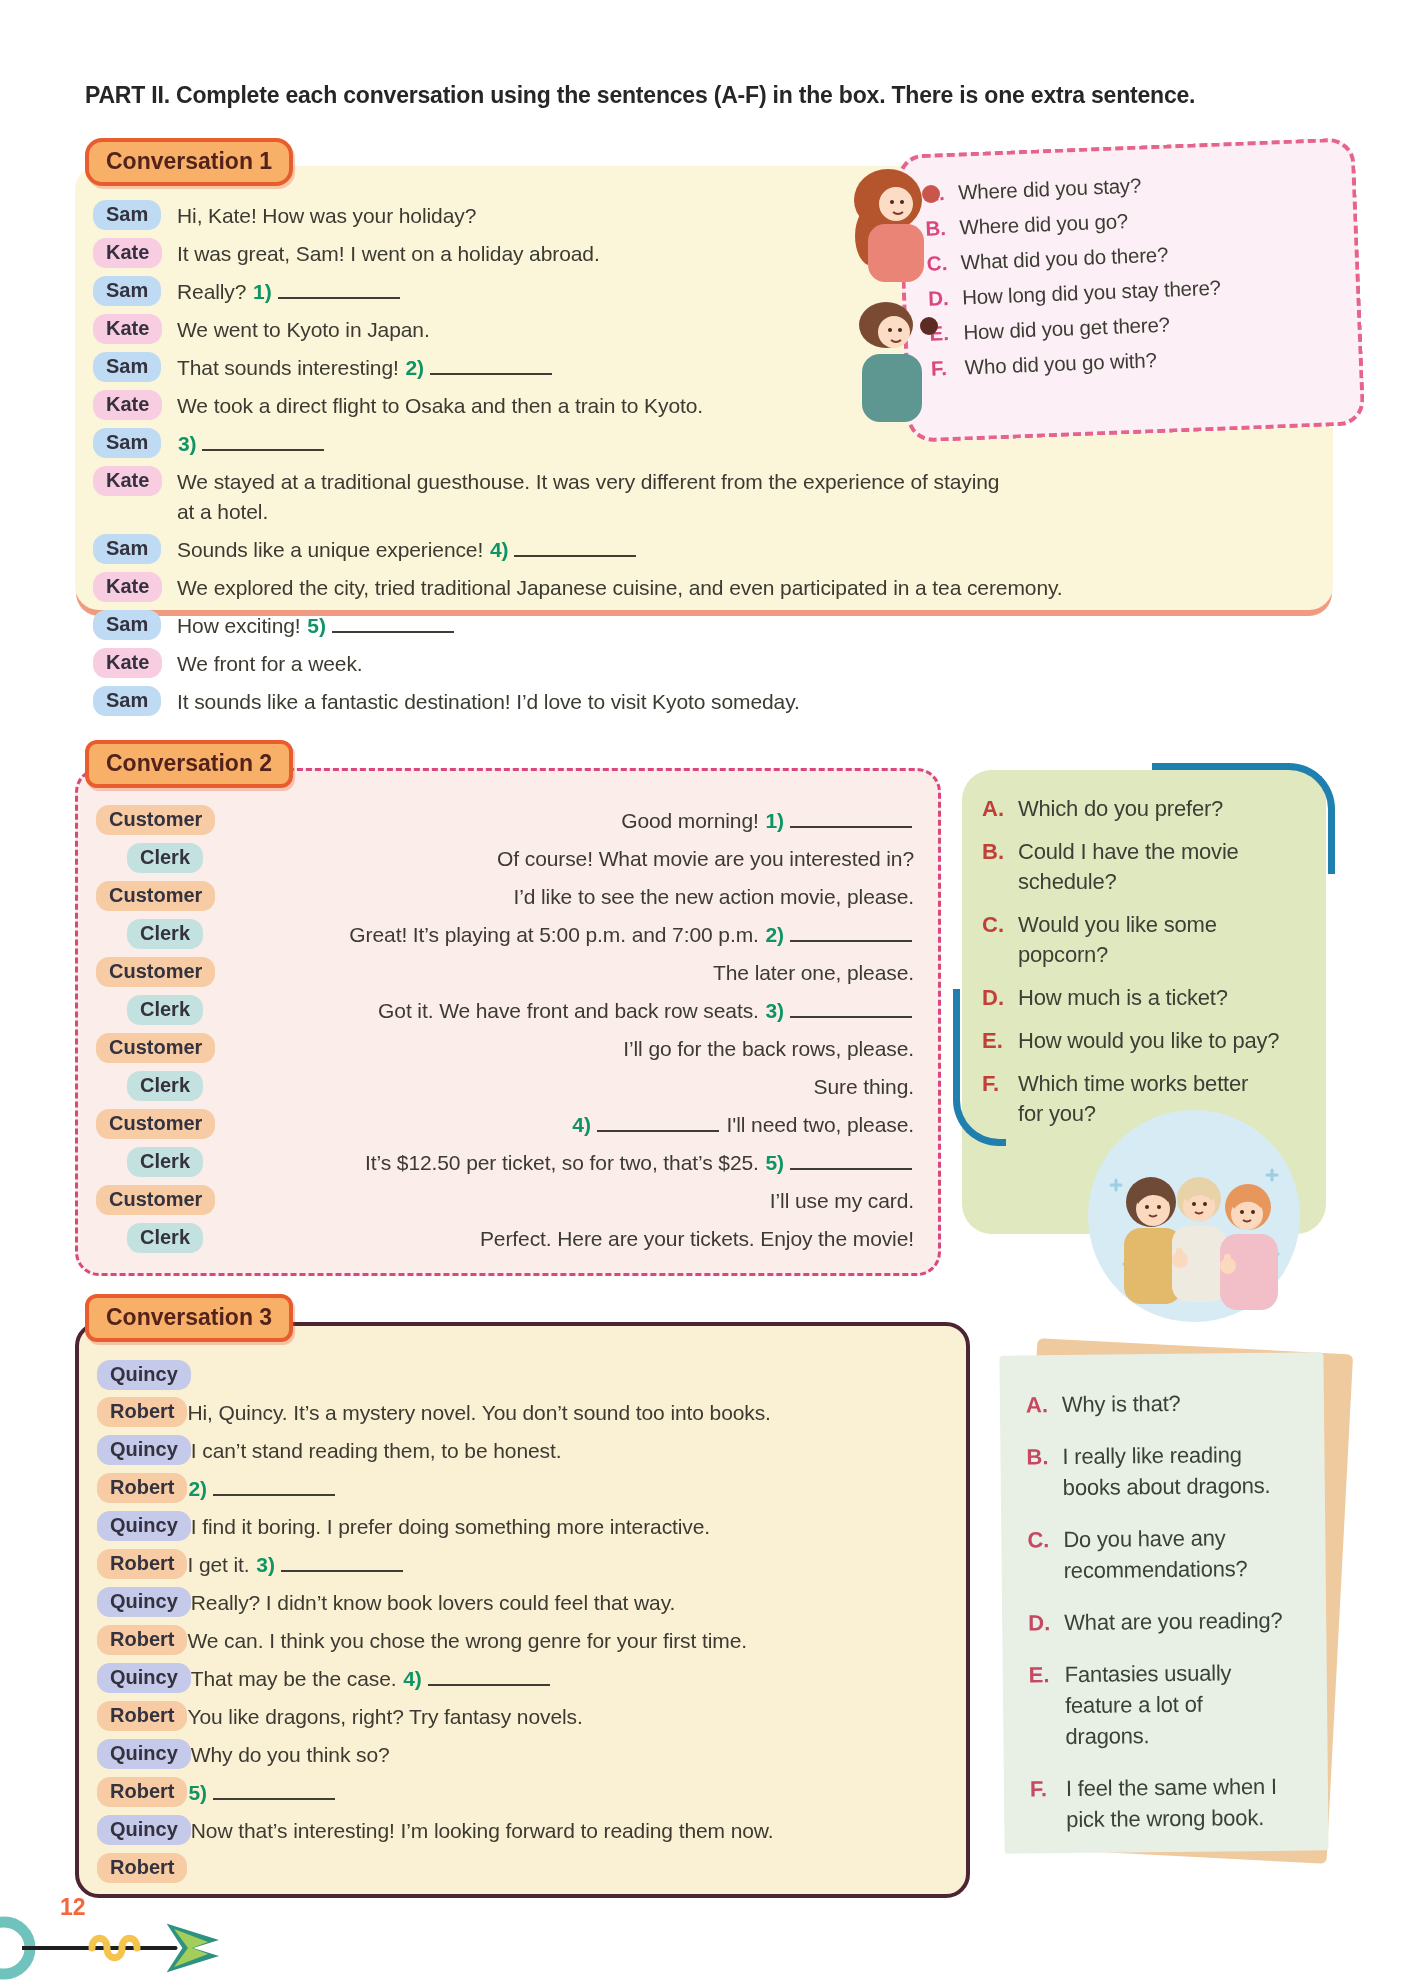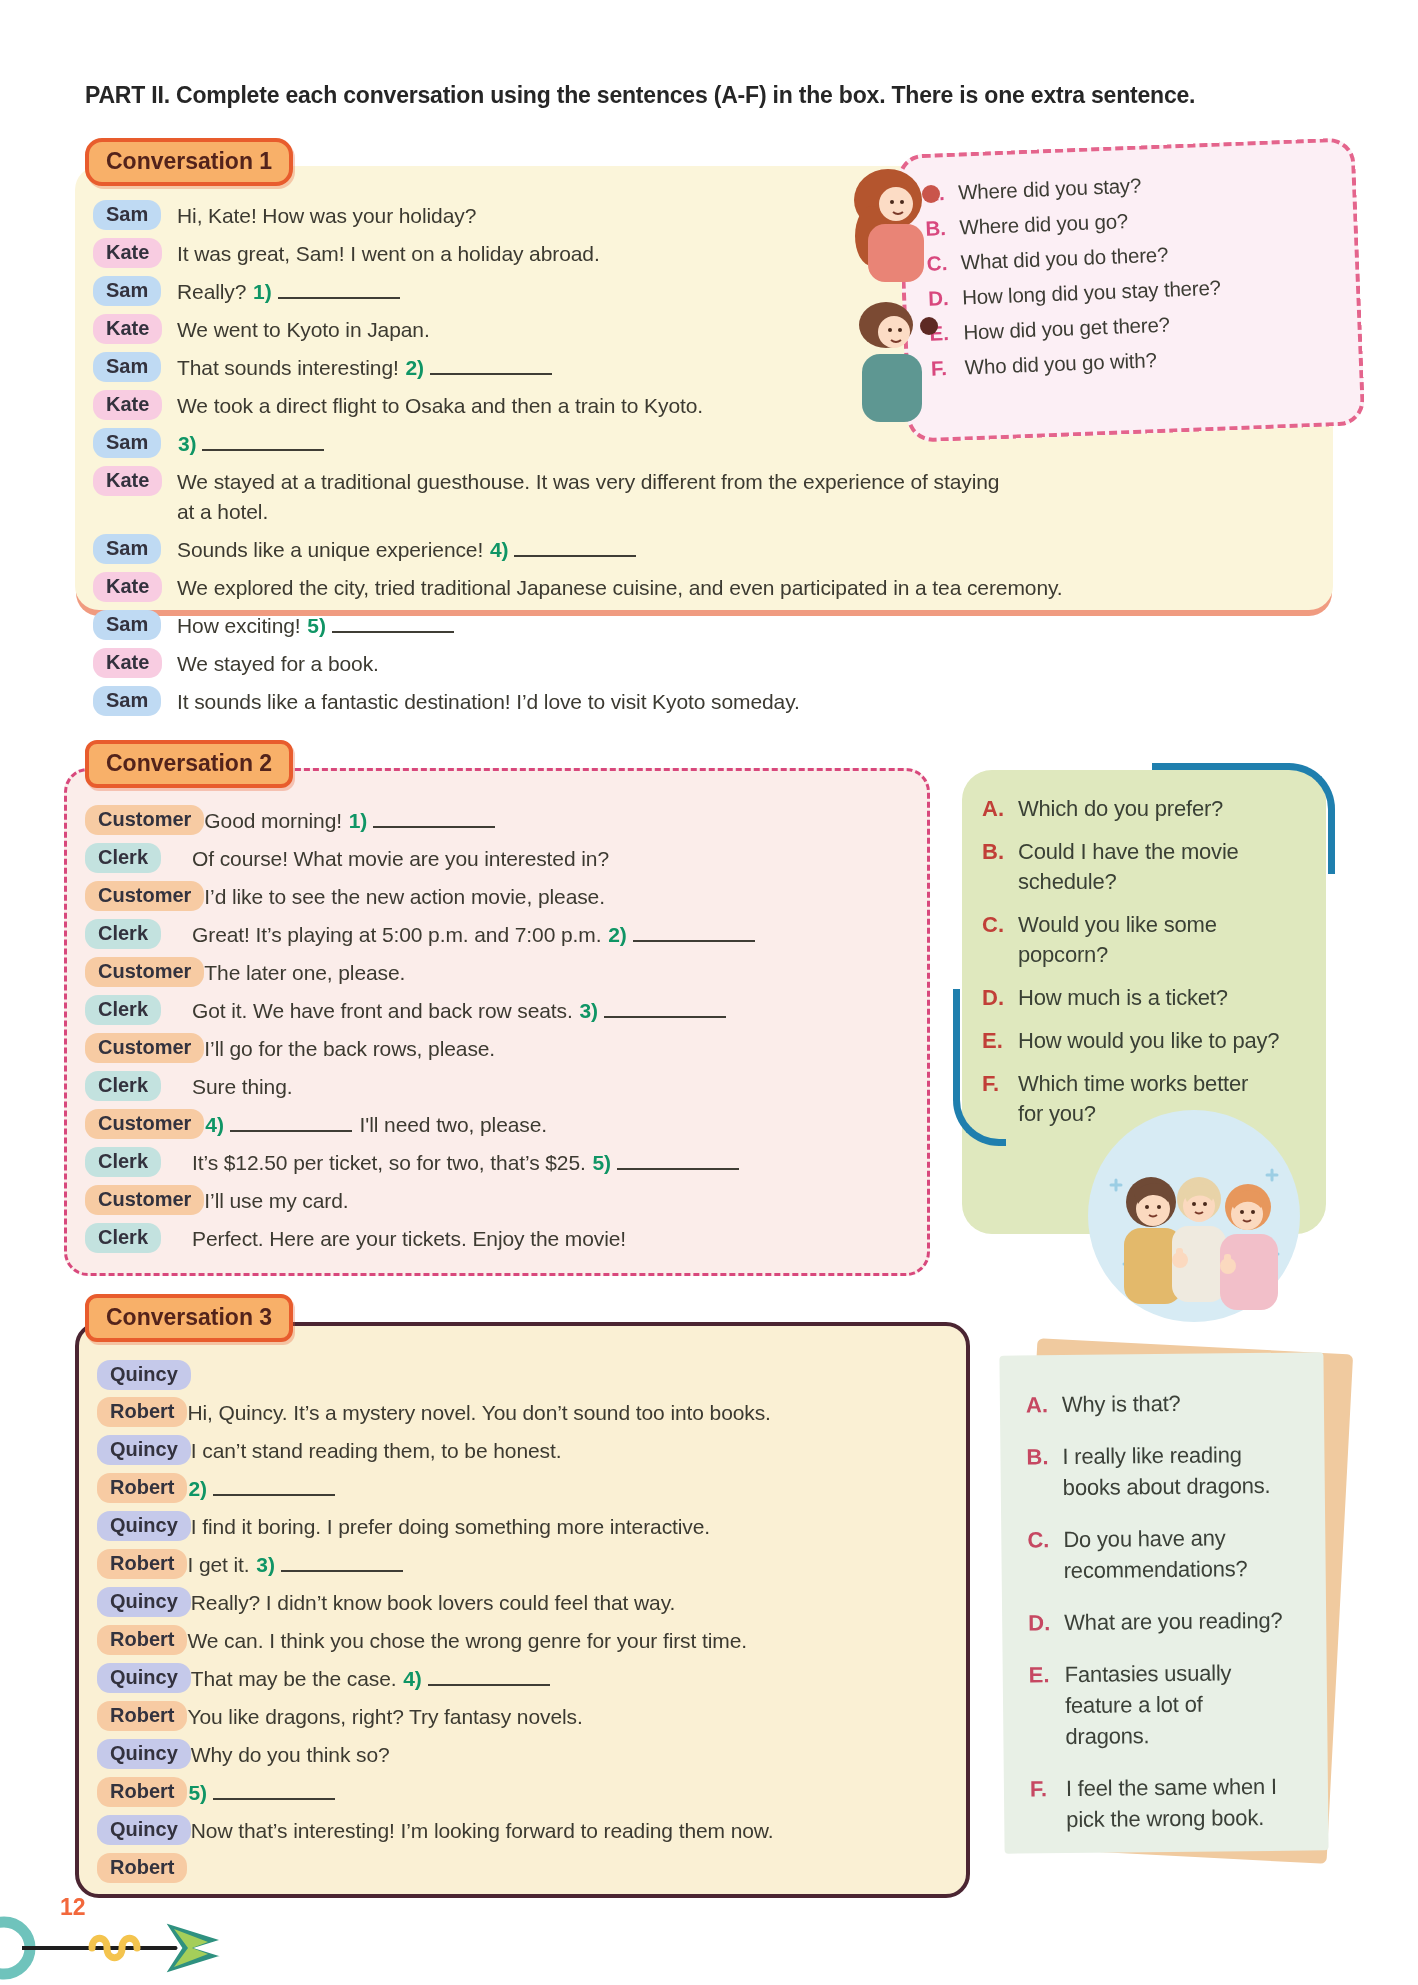--- a/index.html
+++ b/index.html
@@ -14,22 +14,22 @@
   .conv-label{position:absolute;z-index:6;display:inline-block;background:#F8B069;
               border:4px solid #E85C2D;border-radius:12px;padding:6px 17px 7px;
               font-size:23px;font-weight:bold;color:#53231B;
               box-shadow:2px 3px 0 rgba(232,92,45,.30);}
 
   
   .conv-box{position:absolute;z-index:1;border-radius:24px;}
   .conv-rows{padding:34px 24px 0 18px;}
   #conv1-box{left:75px;top:166px;width:1258px;height:444px;background:#FBF5DA;
              box-shadow:0 7px 0 -1px #F09B80;}
-  #conv2-box{left:64px;top:768px;width:860px;height:502px;background:#FBEDEA;
-             border:3px dashed #D8487C;}
+  #conv2-box{left:75px;top:768px;width:860px;height:502px;background:#FBEDEA;
+             border:3px dashed #D8487C;text-align:right;}
   #conv3-box{left:75px;top:1322px;width:887px;height:568px;background:#FAF0D4;
              border:4px solid #4B2532;}
 
   .row{display:flex;align-items:flex-start;margin-bottom:7px;}
   .pill-col{flex:0 0 84px;}
   #conv2-rows .pill-col{flex:0 0 107px;}
   .pill{display:inline-block;padding:3px 13px 4px;border-radius:13px;font-weight:600;
         font-size:20px;color:#33323E;line-height:23px;white-space:nowrap;}
   .line-text{flex:1;font-size:21px;line-height:30px;color:#3C3A31;white-space:pre-line;
              padding-top:1px;letter-spacing:-0.1px;}
@@ -127,21 +127,21 @@
         <div class="row">
           <span class="pill-col"><span class="pill" style="background: rgb(248, 204, 225);">Kate</span></span>
           <span class="line-text">We explored the city, tried traditional Japanese cuisine, and even participated in a tea ceremony.</span>
         </div>
         <div class="row">
           <span class="pill-col"><span class="pill" style="background: rgb(191, 218, 243);">Sam</span></span>
           <span class="line-text">How exciting! <b class="num">5)</b><span class="blank"></span></span>
         </div>
         <div class="row">
           <span class="pill-col"><span class="pill" style="background: rgb(248, 204, 225);">Kate</span></span>
-          <span class="line-text">We stayed for a book.</span>
+          <span class="line-text">We front for a week.</span>
         </div>
         <div class="row">
           <span class="pill-col"><span class="pill" style="background: rgb(191, 218, 243);">Sam</span></span>
           <span class="line-text">It sounds like a fantastic destination! I’d love to visit Kyoto someday.</span>
         </div>
       </div>
   </div>
 
   <div id="opts1">
       <div class="opt">

